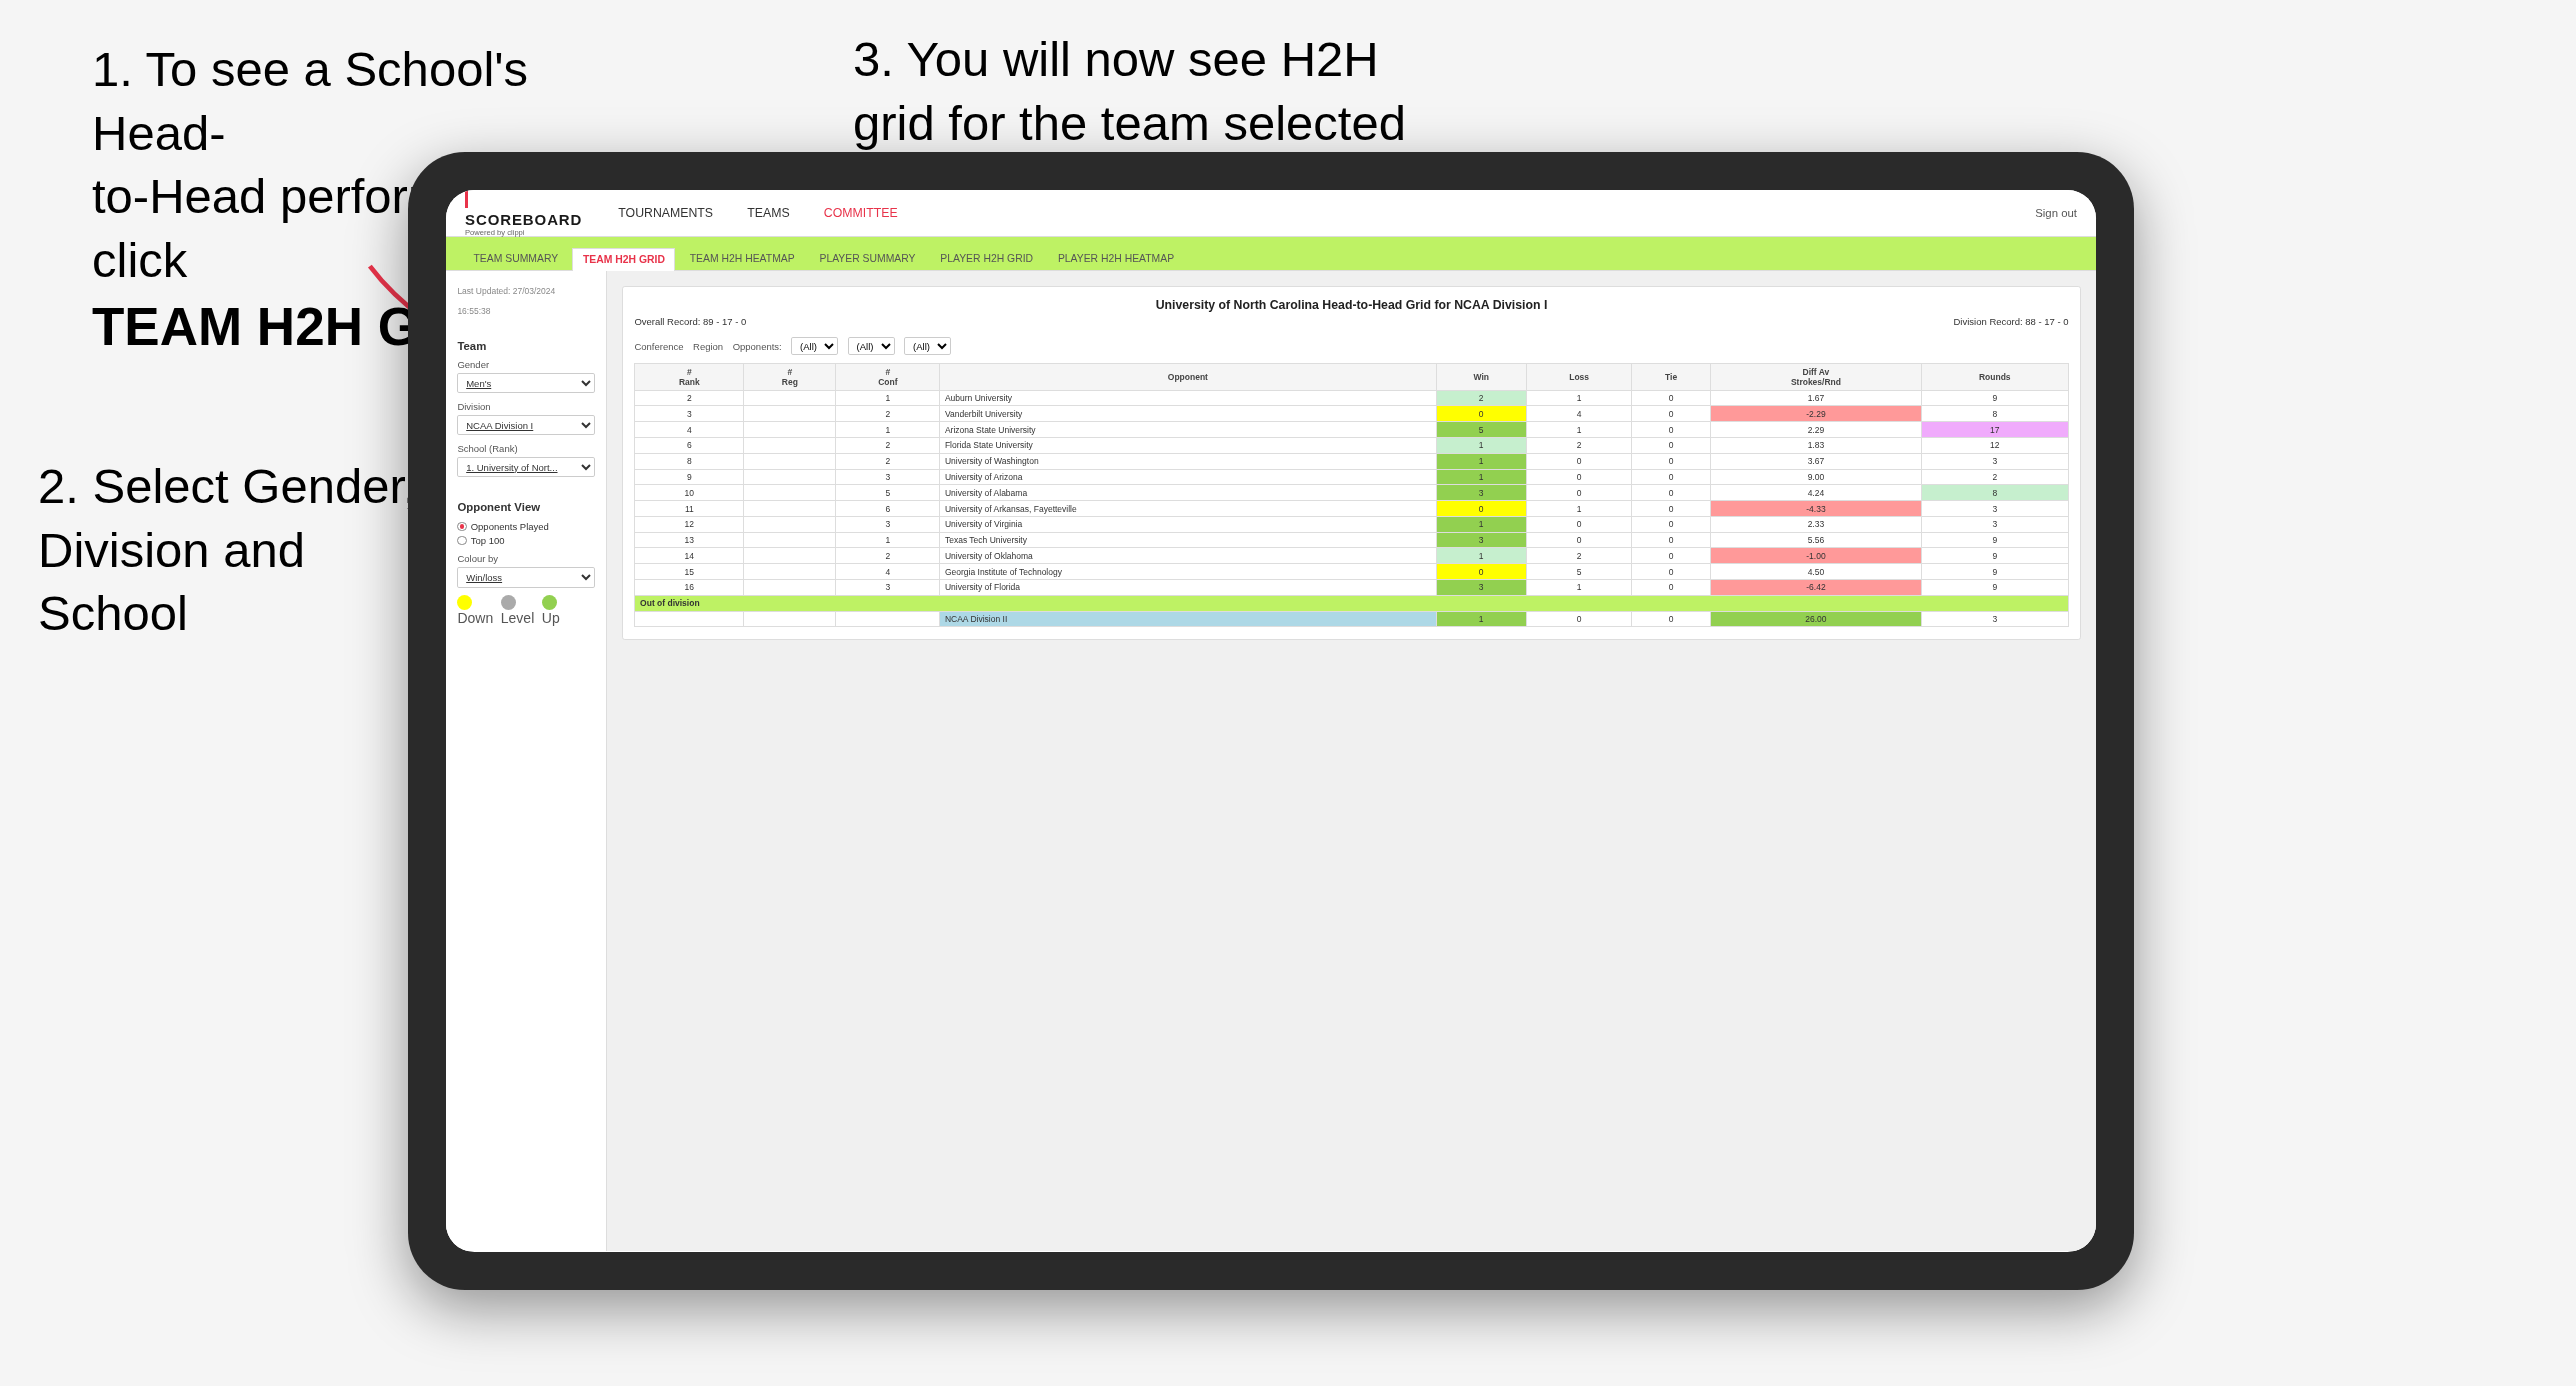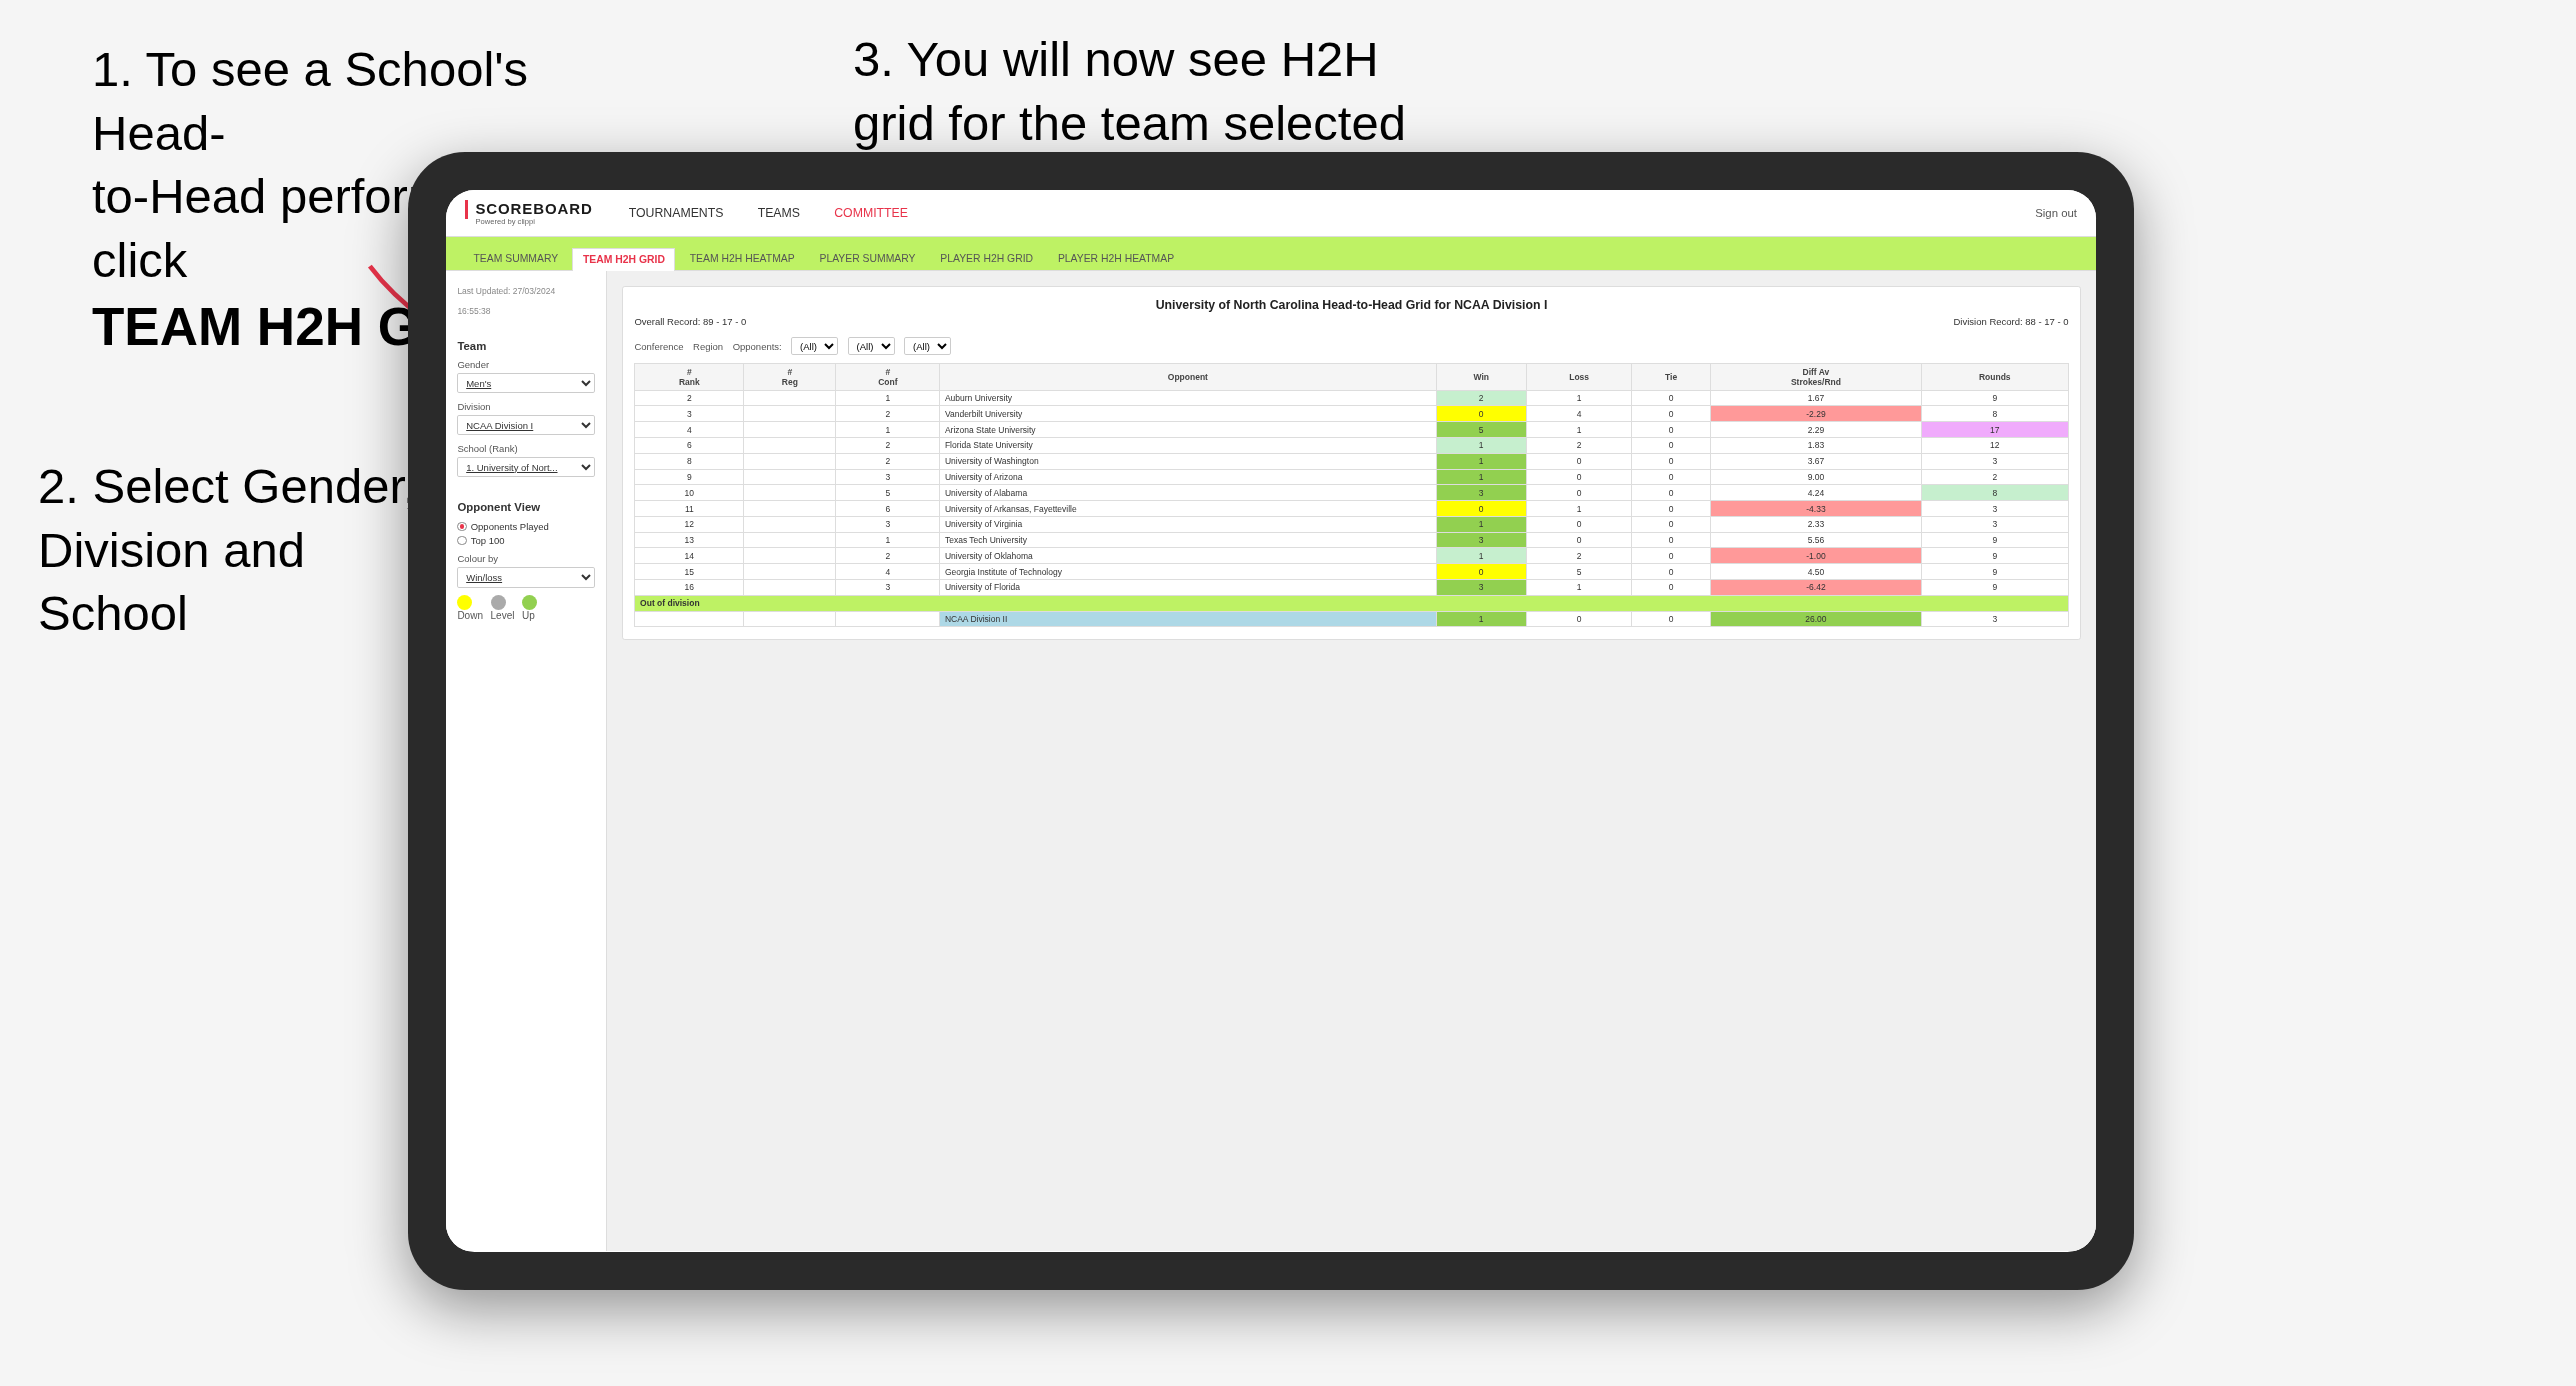--- a/index.html
+++ b/index.html
@@ -68,20 +68,21 @@
       border-bottom: 0.9px solid #ddd;
       padding: 7.6px 19px;
       display: flex;
       align-items: center;
       gap: 28.4px;
       height: 47px;
     }
     .logo-area {
       display: flex;
       gap: 3.8px;
+      flex-direction: column;
     }
     .logo-text {
       font-size: 15px;
       font-weight: bold;
       color: #1a1a1a;
       letter-spacing: 0.9px;
     }
     .logo-sub {
       font-size: 7.6px;
       color: #666;
@@ -216,21 +217,21 @@
       gap: 7.6px;
       margin-top: 7.6px;
       align-items: center;
     }
     .color-circle {
       width: 15px;
       height: 15px;
       border-radius: 50%;
     }
     .color-label {
-      font-size: 10px;
+      font-size: 14px;
       color: #555;
     }
     .timestamp {
       font-size: 8.5px;
       color: #888;
       margin-bottom: 9.5px;
     }
 
     
     .main-content {

